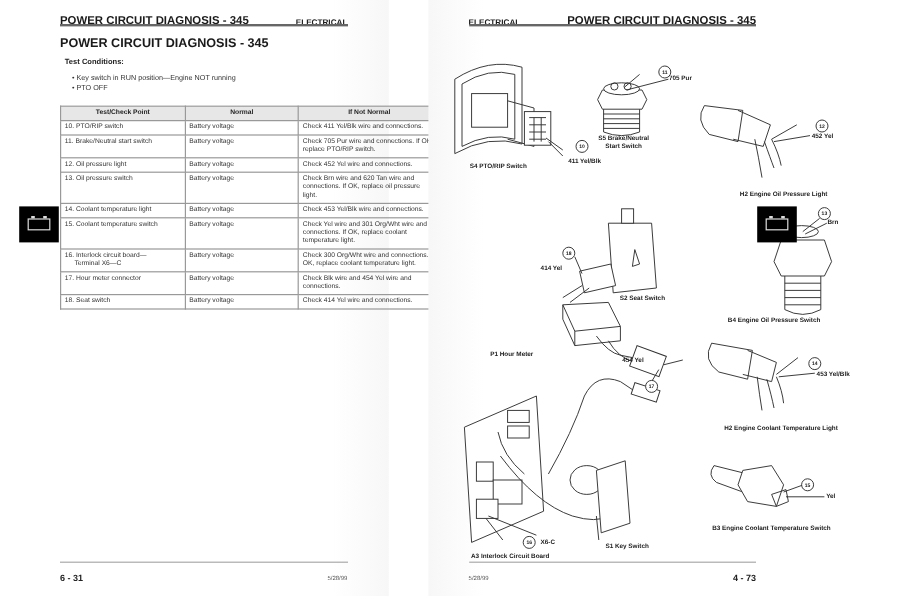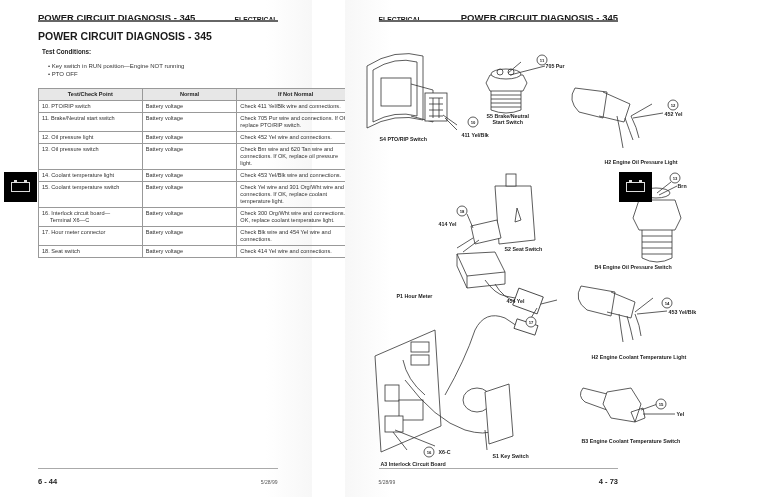--- a/index.html
+++ b/index.html
@@ -1,18 +1,18 @@
 <!DOCTYPE html>
 <html><head>
 <meta charset="utf-8">
 <style>
   * { box-sizing: border-box; margin: 0; padding: 0; }
   html, body { width: 768px; height: 497px; overflow: hidden; background: #ffffff; }
   body { font-family: "Liberation Sans", sans-serif; color: #222; position: relative; }
-  .spread { position: absolute; left: 4px; top: 0; width: 648px; height: 497px; display: flex; gap: 33px; }
+  .spread { position: absolute; left: 16px; top: 0; width: 648px; height: 497px; display: flex; gap: 33px; }
   .page { position: relative; width: 384px; height: 497px; background: #fff; }
   .page.left { background: linear-gradient(to right, #ffffff 85%, #f7f7f7 100%); }
   .page.right { background: linear-gradient(to left, #ffffff 85%, #f7f7f7 100%); }
 
   .run-head { position: absolute; top: 9px; left: 34px; right: 34px; height: 14px; display: flex; justify-content: space-between; align-items: flex-end; font-weight: bold; }
   .run-head .big { font-size: 9.5px; color: #1a1a1a; }
   .run-head .small { font-size: 6.8px; color: #1a1a1a; }
   .run-rule { position: absolute; top: 20px; left: 34px; right: 34px; height: 2px; background: #666; }
 
   .title { position: absolute; top: 30px; left: 34px; font-size: 10.5px; font-weight: bold; color: #1a1a1a; }
@@ -127,21 +127,21 @@
           <td>Check 414 Yel wire and connections.</td>
         </tr>
       </tbody>
     </table>
 
     <div class="tab left-tab">
       <div class="battery"></div>
     </div>
 
     <div class="foot-rule"></div>
-    <div class="foot-page" style="left:34px;">6 - 44</div>
+    <div class="foot-page" style="left:34px;">6 - 31</div>
     <div class="foot-date" style="right:34px;">5/28/99</div>
   </div>
 
   <div class="page right">
     <div class="run-head">
       <span class="small">ELECTRICAL</span>
       <span class="big">POWER CIRCUIT DIAGNOSIS - 345</span>
     </div>
     <div class="run-rule"></div>
 

